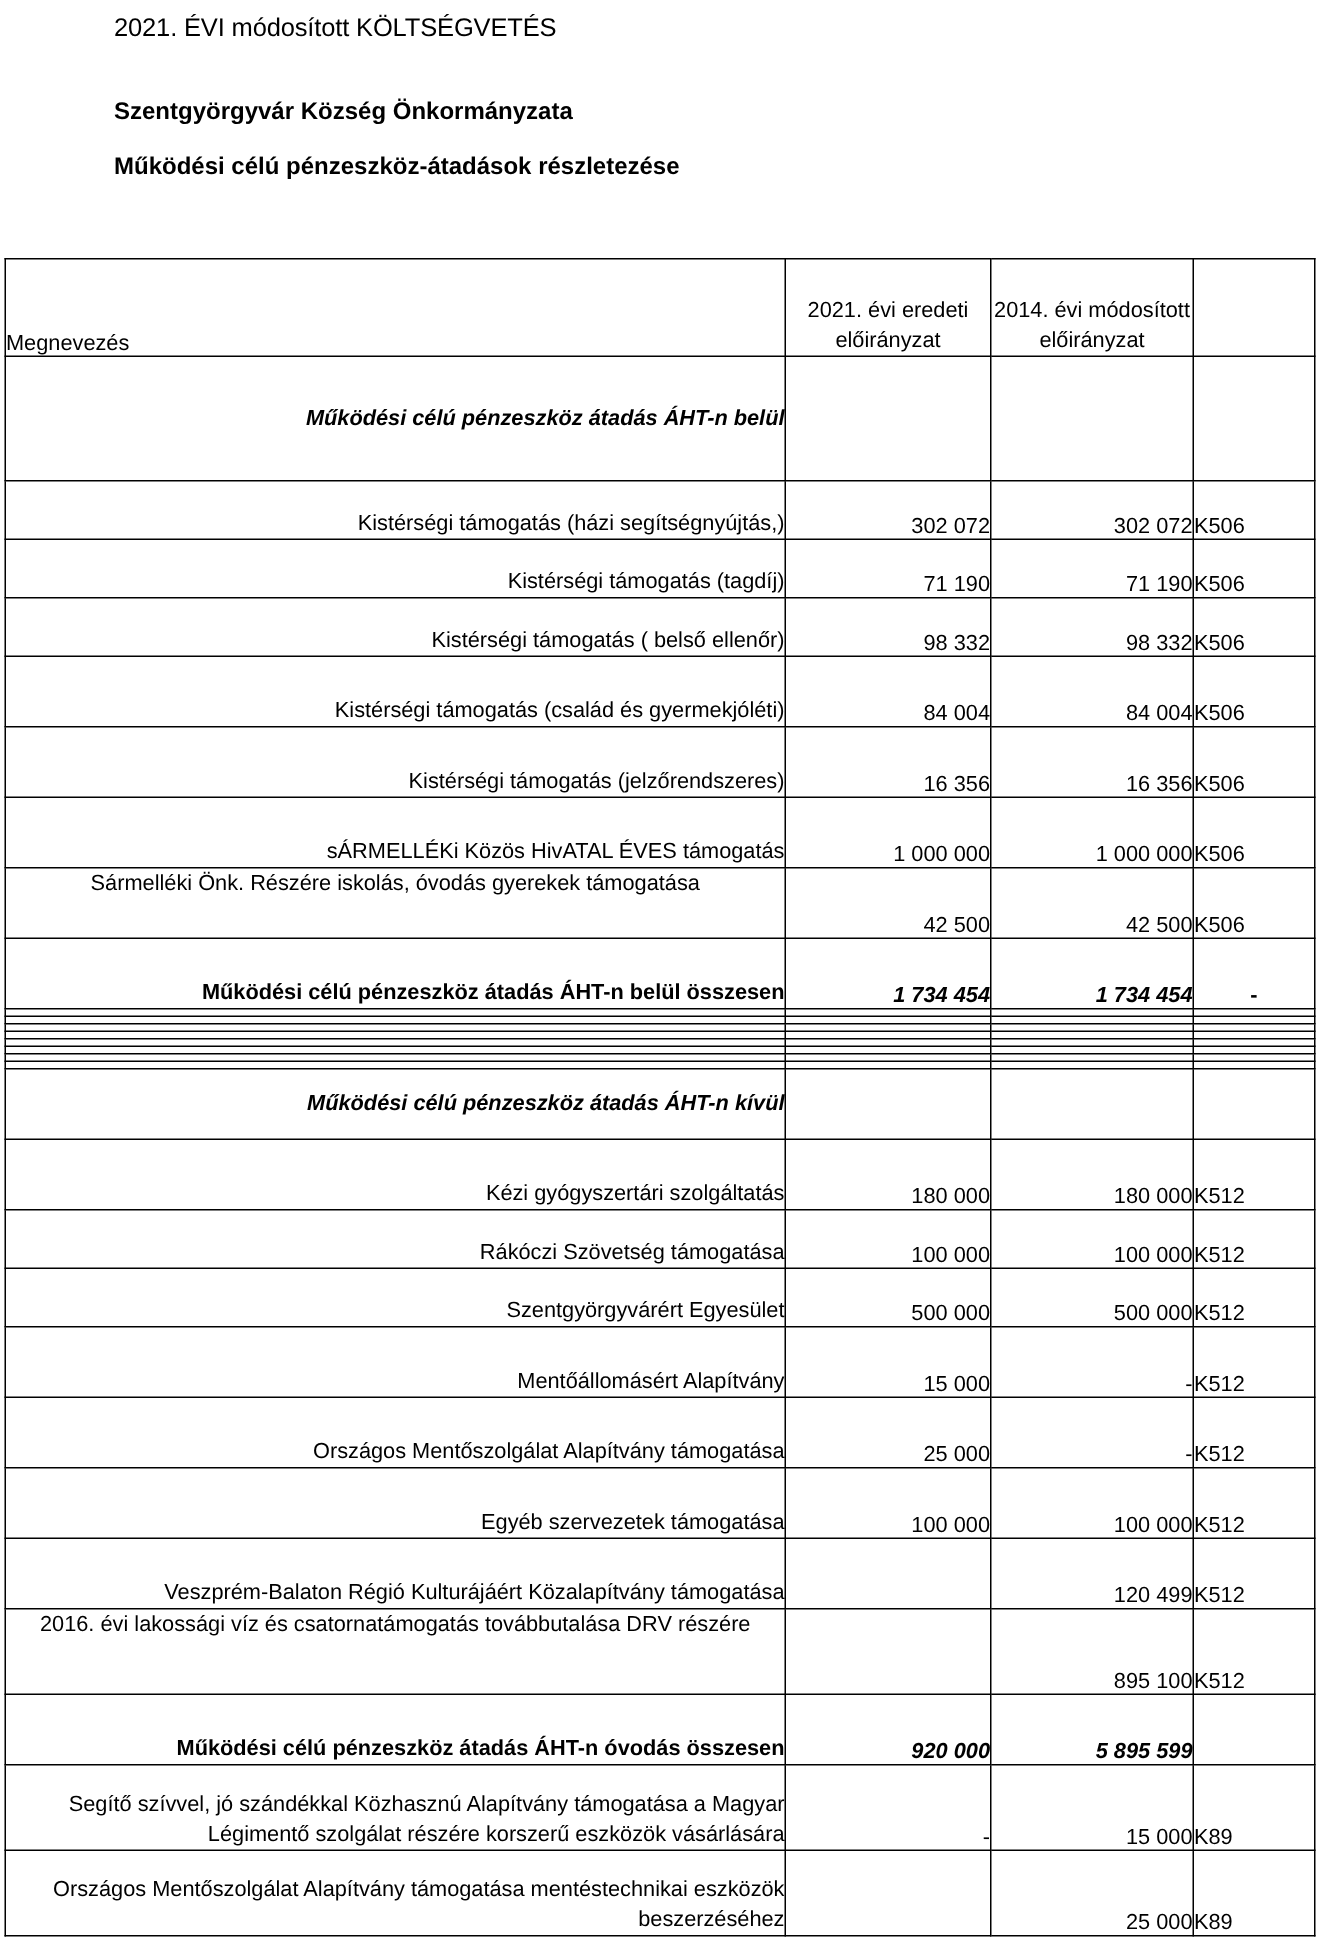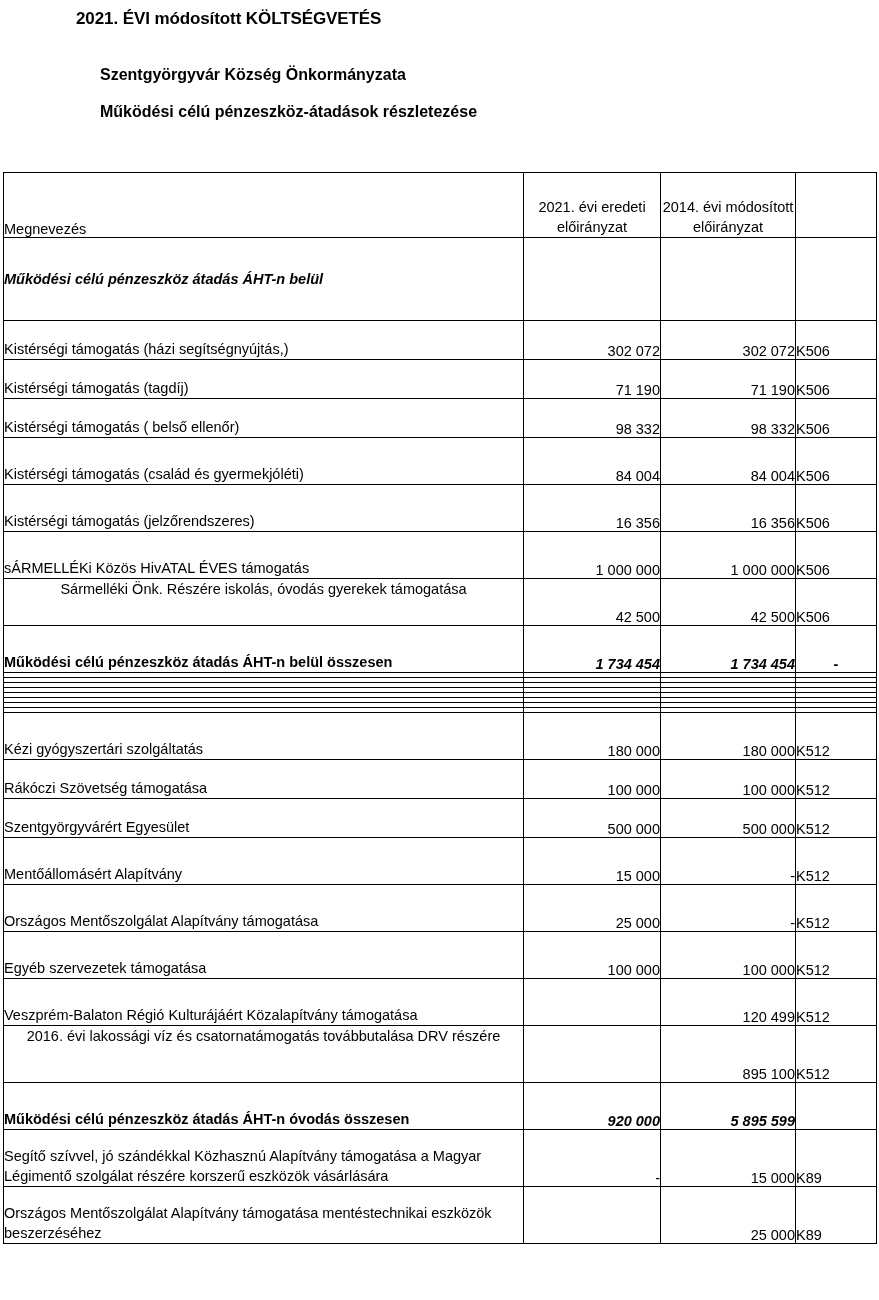--- a/index.html
+++ b/index.html
@@ -22,28 +22,28 @@
     height: 1300px;
     box-sizing: border-box;
   }
 
   
   .titles {
     padding-top: 9px;
   }
   .title-main {
     font-size: 17px;
-    font-weight: bold;
+    font-weight: normal;
     padding-left: 76px;
     letter-spacing: -0.1px;
     line-height: 20px;
   }
   .title-sub-block {
     margin-top: 33px;
-    padding-left: 100px;
+    padding-left: 76px;
     font-size: 16px;
     font-weight: bold;
     line-height: 25px;
   }
   .title-sub2 {
     padding-left: 0px;
     margin-top: 12px;
   }
 
   
@@ -85,21 +85,21 @@
     vertical-align: top;
     padding-top: 8px;
     font-weight: bold;
     font-size: 14.5px;
     line-height: 20px;
   }
   .hdr-blank { }
 
   
   .cell-name {
-    text-align: left;
+    text-align: right;
     padding-left: 6px;
     padding-right: 4px;
     vertical-align: top;
     padding-top: 7px;
     line-height: 20px;
   }
   .cell-name.center {
     text-align: center;
     vertical-align: top;
   }
@@ -258,20 +258,26 @@
             <td class=""></td>
             <td class=""></td>
           </tr>
           <tr class="r-sep">
             <td class=""></td>
             <td class=""></td>
             <td class=""></td>
             <td class=""></td>
           </tr>
           <tr class="r-tall">
+            <td class="cell-name italic mid">Működési célú pénzeszköz átadás ÁHT-n kívül</td>
+            <td class="cell-num"></td>
+            <td class="cell-num"></td>
+            <td class="cell-code"></td>
+          </tr>
+          <tr class="r-tall">
             <td class="cell-name">Kézi gyógyszertári szolgáltatás</td>
             <td class="cell-num">180 000</td>
             <td class="cell-num">180 000</td>
             <td class="cell-code">K512</td>
           </tr>
           <tr class="r-std">
             <td class="cell-name">Rákóczi Szövetség támogatása</td>
             <td class="cell-num">100 000</td>
             <td class="cell-num">100 000</td>
             <td class="cell-code">K512</td>

